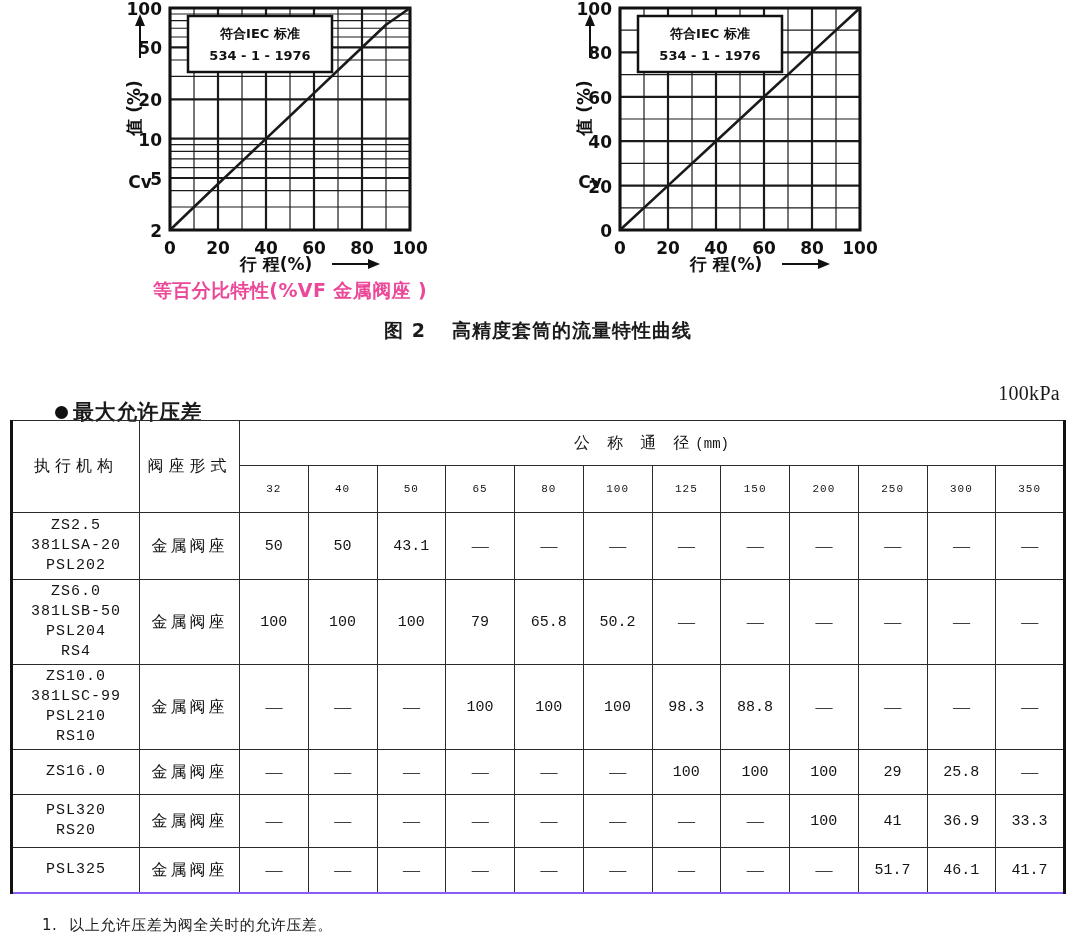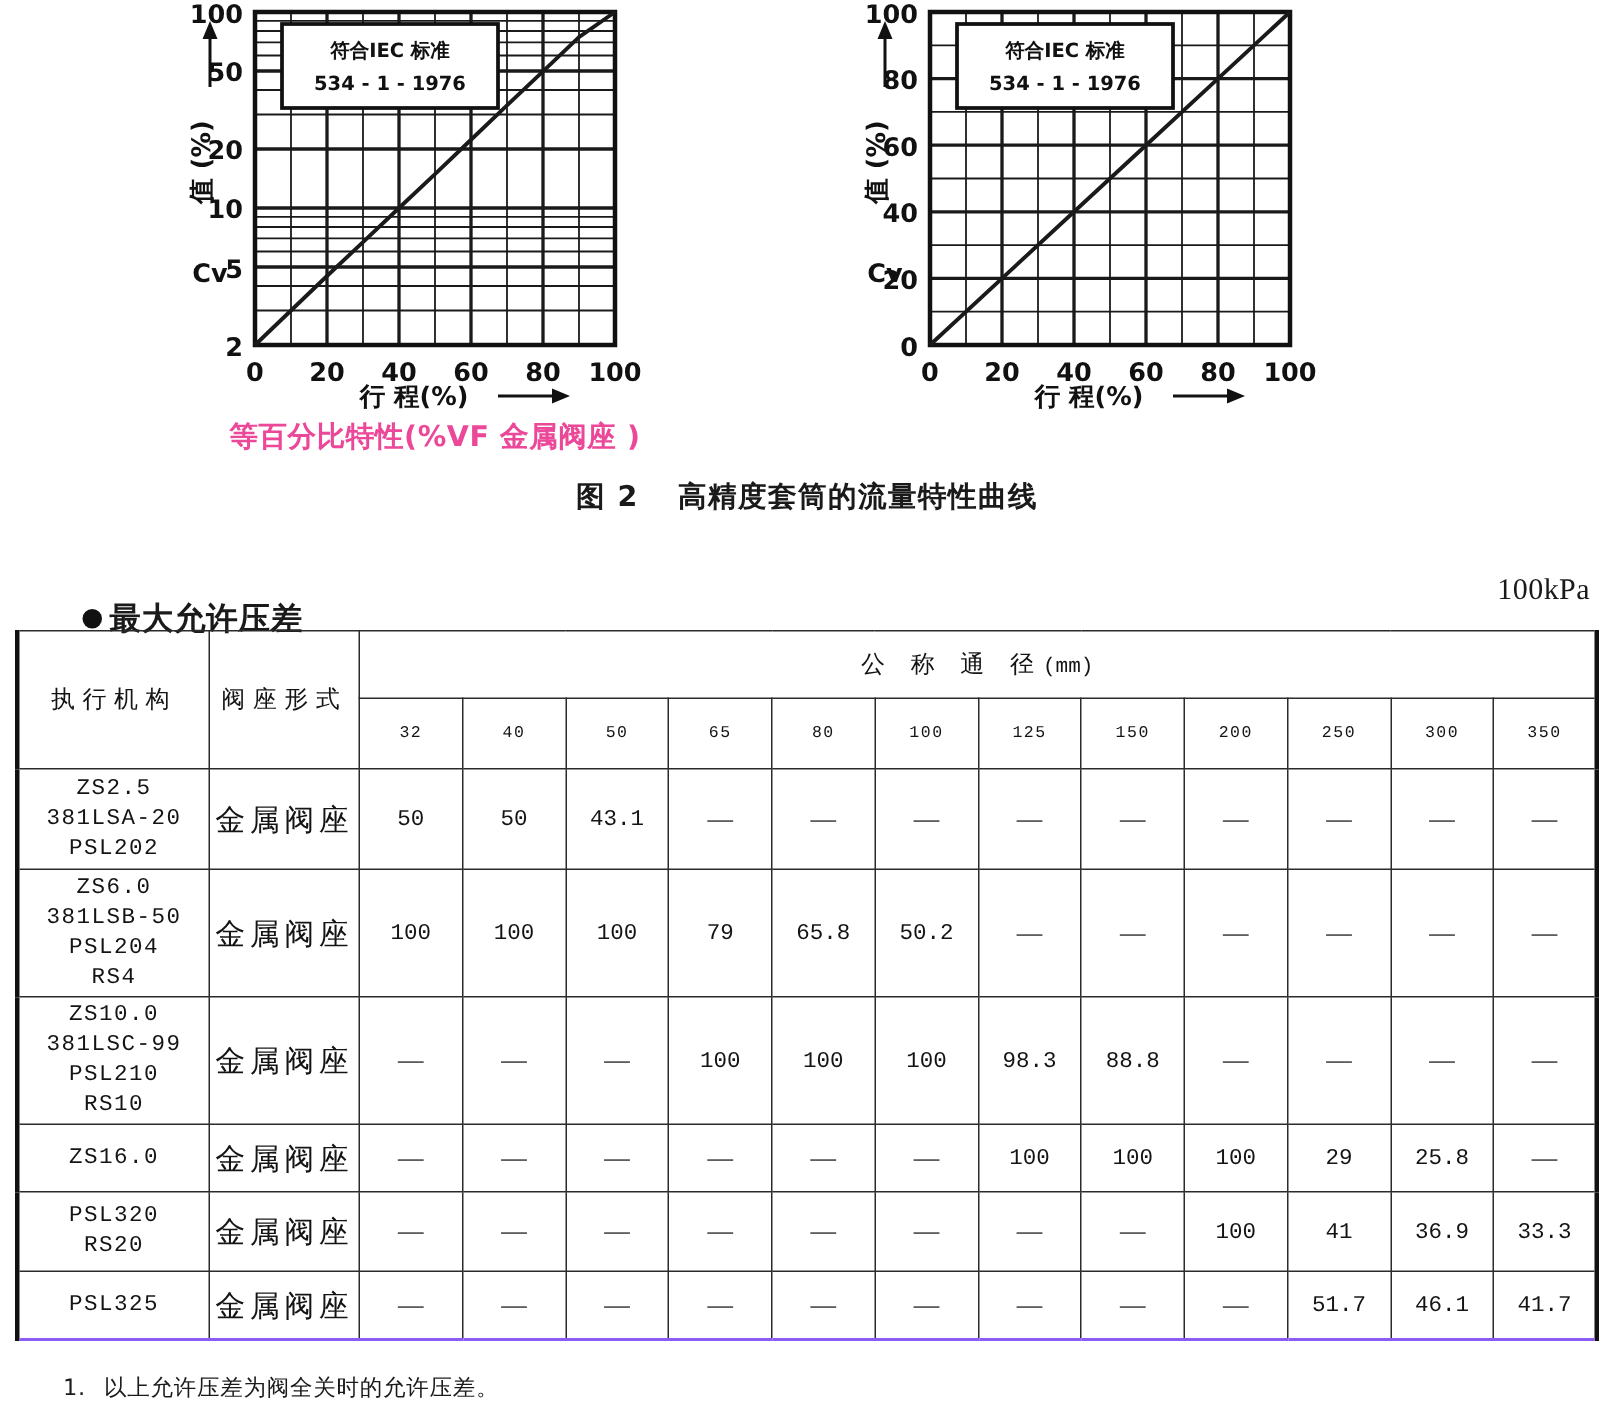--- a/index.html
+++ b/index.html
@@ -115,21 +115,21 @@
   .outer-top td, .outer-top th { border-top: 3px solid #111; }
   #pressure-table tr.last-row td { border-bottom: 2px solid #8b5cf6; }
   #pressure-table .edge-left  { border-left: 3px solid #111; }
   #pressure-table .edge-right { border-right: 3px solid #111; }
 
   .col-actuator { width: 128px; }
   .col-seat     { width: 100px; }
 
   .cell-cn {
     font-family: Liberation Serif, serif;
-    font-size: 20px;
+    font-size: 16px;
     letter-spacing: 3px;
   }
   .hdr-cn {
     font-family: Liberation Mono, monospace;
     font-size: 16px;
     letter-spacing: 5px;
   }
   .hdr-span {
     font-family: "DejaVu Sans", "Liberation Sans", sans-serif;
     font-size: 16px;

